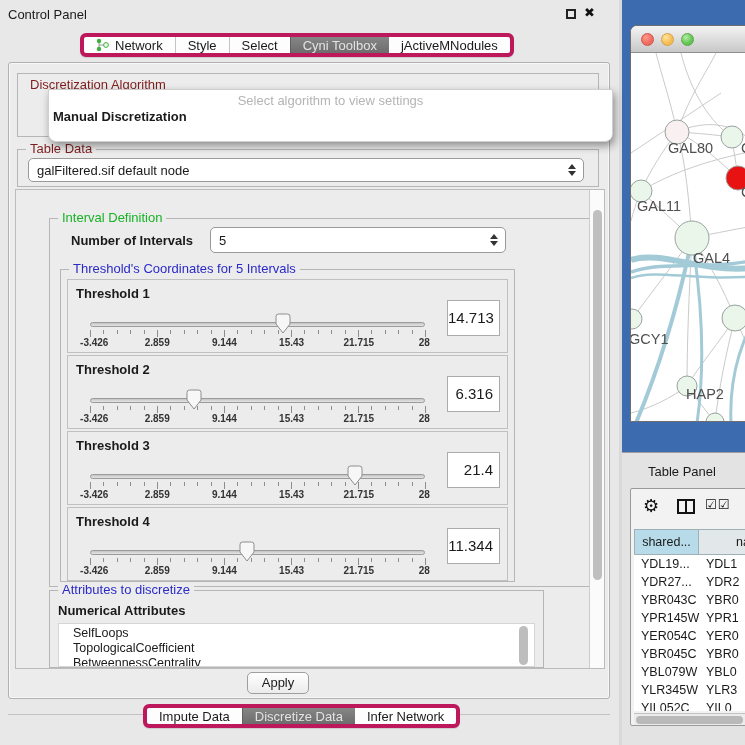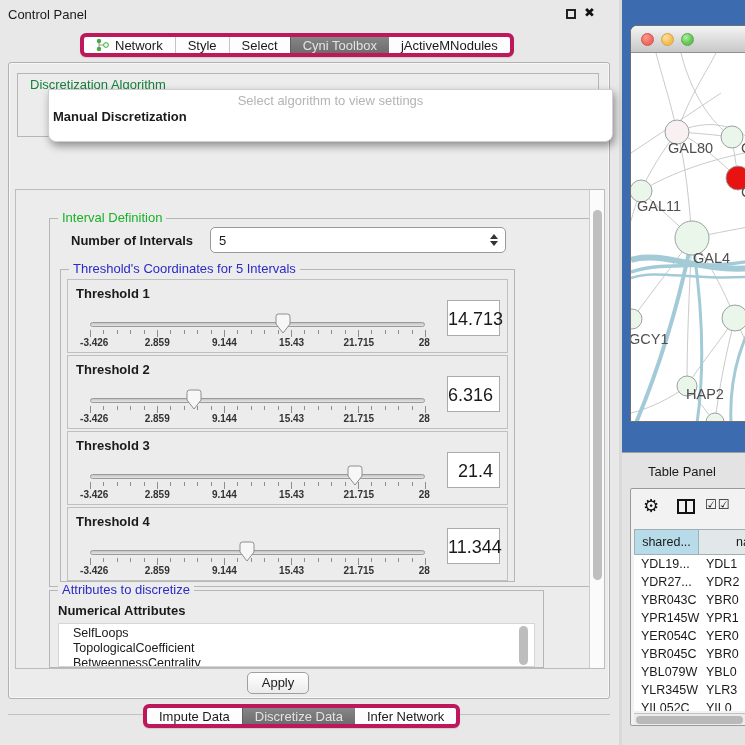--- a/index.html
+++ b/index.html
@@ -21,21 +21,21 @@
   .seg .sg.sel + .sg { border-left:none; }
   
   .cp-content { position:absolute; left:8px; top:62px; width:602px; height:637px;
     background:#ececec; border:1px solid #b1b1b1; border-radius:3px;
     box-shadow:inset 0 0 0 1px #f7f7f7; }
   .group { position:absolute; border:1px solid #b6b6b6; }
   .group > .legend { position:absolute; top:-9px; left:8px; background:#ececec; padding:0 4px;
     font-size:13px; white-space:nowrap; }
   .legend.green { color:#16b325; }
   .legend.blue  { color:#2a2ac8; }
-  .legend.dark  { color:#15803d; }
+  .legend.dark  { color:#7f1d1d; }
   
   .combo { position:absolute; background:#fff; border:1px solid #9a9a9a; border-radius:5px;
     display:flex; align-items:center; padding:0 20px 0 8px; }
   .updown { position:absolute; right:7px; top:50%; width:8px; height:12px; transform:translateY(-50%); }
   .updown:before, .updown:after { content:""; position:absolute; left:0; border-left:4px solid transparent;
     border-right:4px solid transparent; }
   .updown:before { top:0; border-bottom:5px solid #333; }
   .updown:after  { bottom:0; border-top:5px solid #333; }
   .combo.focused { border:1px solid #6b93c6; box-shadow:0 0 0 3px #84aee2; }
   
@@ -61,21 +61,21 @@
   .thumb { position:absolute; top:-9px; width:18px; height:21px; }
   .ticks-minor { position:absolute; left:22px; top:50px; width:336px; height:4px;
     background:repeating-linear-gradient(to right,#8d8d8d 0,#8d8d8d 1px,transparent 1px,transparent 4%);
     border-right:1px solid #8d8d8d; }
   .ticks-major { position:absolute; left:22px; top:50px; width:336px; height:7px;
     background:repeating-linear-gradient(to right,#8d8d8d 0,#8d8d8d 1px,transparent 1px,transparent 20%);
     border-right:1px solid #8d8d8d; }
   .tlabs { position:absolute; left:22px; top:57px; width:336px; height:12px; }
   .tlab { position:absolute; font-size:10px; font-weight:bold; color:#333; transform:translateX(-50%); }
   .vbox { position:absolute; left:379px; top:20px; width:53px; height:36px; background:#fff;
-    border:1px solid #ababab; font-size:18px; text-align:right; padding:8px 6px 0 0; }
+    border:1px solid #ababab; font-size:15px; text-align:right; padding:8px 6px 0 0; }
   
   .attr-list { position:absolute; left:8px; top:32px; width:477px; height:44px; background:#fff;
     border:1px solid #d6d6d6; overflow:hidden; padding:2px 0 0 14px; font-size:12.5px; line-height:15px; }
   .attr-sb { position:absolute; left:469px; top:35px; width:9px; height:39px; border-radius:5px; background:#bdbdbd; }
   
   .btn { position:absolute; background:linear-gradient(#ffffff,#ebebeb); border:1px solid #9f9f9f;
     border-radius:5px; text-align:center; padding-top:2px; }
   .hrule { position:absolute; left:8px; top:714px; width:602px; border-top:1px solid #c2c2c2; }
   
   .divider { position:absolute; left:619px; top:0; width:3px; height:745px; background:#d9d9d9; }
@@ -154,20 +154,27 @@
     </div>
     <div class="combo focused" style="left:292px; top:40px; width:288px; height:26px; z-index:5;">
       <span class="updown"></span>
     </div>
 
     <div class="popup">
       <div class="hint">Select algorithm to view settings</div>
       <div class="opt b">Manual Discretization</div>
     </div>
 
+    <div class="group" style="left:8px; top:86px; width:582px; height:38px;">
+      <span class="legend dark">Table Data</span>
+      <div class="combo" style="left:10px; top:8px; width:556px; height:24px;">
+        <span>galFiltered.sif default node</span>
+        <span class="updown"></span>
+      </div>
+    </div>
 
     <div class="scrollpane">
 
       <div class="group" style="left:33px; top:28px; width:554px; height:369px;">
         <span class="legend green">Interval Definition</span>
         <span class="bold" style="position:absolute; left:21px; top:14px;">Number of Intervals</span>
         <div class="combo" style="left:160px; top:8px; width:296px; height:26px;">
           <span>5</span>
           <span class="updown"></span>
         </div>

